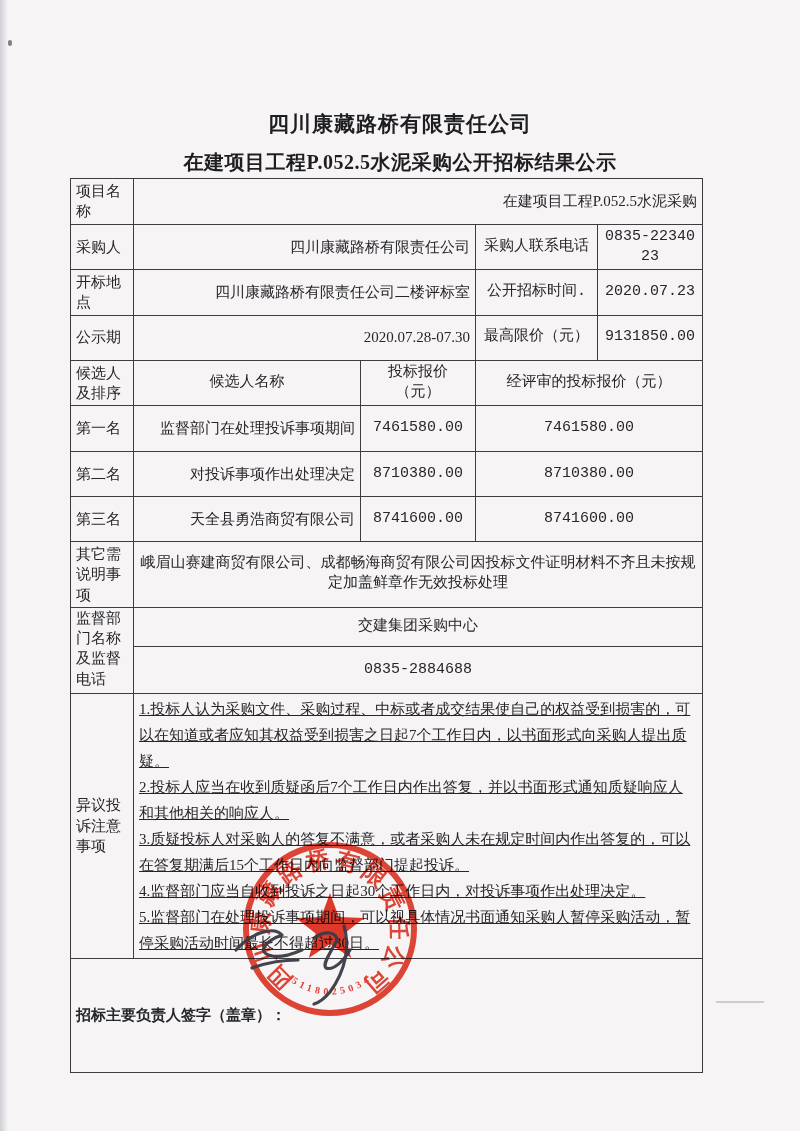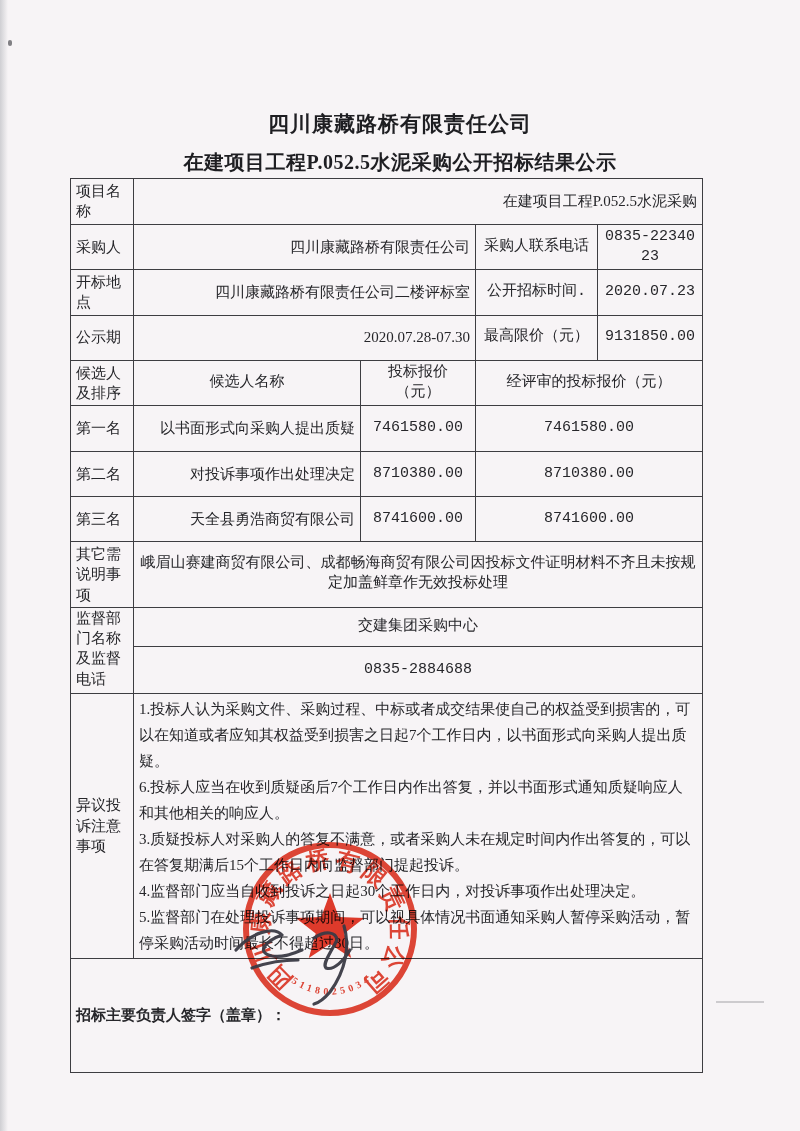--- a/index.html
+++ b/index.html
@@ -36,21 +36,21 @@
   td.c{text-align:center;font-family:Liberation Mono, monospace;}
   td.l{text-align:right;}
   .r1 td{height:36px}
   .r2 td,.r3 td,.r4 td,.r5 td,.r7 td,.r8 td,.r11 td{height:40px}
   .r6 td{height:41px}
   .r9 td{height:54px}
   .r10 td{height:33px}
   .r12 td{height:226px}
   .r13 td{height:109px}
   td.objection{vertical-align:middle;padding:8px 6px 10px 6px;}
-  .obj-line{font-size:15px;line-height:26px;text-align:left;}
+  .obj-line{font-size:15px;line-height:26px;text-align:left;text-decoration:underline;}
   td.sign{vertical-align:top;padding-top:9px;font-weight:bold;}
   .seal{position:absolute;left:235px;top:834px;width:190px;height:190px;
         mix-blend-mode:multiply;opacity:.93;}
   .signature{position:absolute;left:222px;top:908px;width:175px;height:105px;opacity:.95;}
   .table-bleed{position:absolute;left:716px;top:1001px;width:48px;height:2px;background:#9a9a9e;opacity:.45;}
 </style>
 </head>
 <body>
 
 <div class="edge-left"></div>
@@ -91,21 +91,21 @@
       <td class="c">9131850.00</td>
     </tr>
     <tr class="r5">
       <td class="lbl">候选人及排序</td>
       <td class="c">候选人名称</td>
       <td class="c">投标报价（元）</td>
       <td class="c" colspan="2">经评审的投标报价（元）</td>
     </tr>
     <tr class="r6">
       <td class="lbl">第一名</td>
-      <td class="l">以书面形式向采购人提出质疑</td>
+      <td class="l">监督部门在处理投诉事项期间</td>
       <td class="c">7461580.00</td>
       <td class="c" colspan="2">7461580.00</td>
     </tr>
     <tr class="r7">
       <td class="lbl">第二名</td>
       <td class="l">对投诉事项作出处理决定</td>
       <td class="c">8710380.00</td>
       <td class="c" colspan="2">8710380.00</td>
     </tr>
     <tr class="r8">
@@ -122,21 +122,21 @@
       <td class="lbl c" rowspan="2" style="text-align:left">监督部门名称及监督电话</td>
       <td class="c" colspan="4">交建集团采购中心</td>
     </tr>
     <tr class="r11">
       <td class="c" colspan="4">0835-2884688</td>
     </tr>
     <tr class="r12">
       <td class="lbl">异议投诉注意事项</td>
       <td class="objection" colspan="4">
         <div class="obj-line">1.投标人认为采购文件、采购过程、中标或者成交结果使自己的权益受到损害的，可以在知道或者应知其权益受到损害之日起7个工作日内，以书面形式向采购人提出质疑。</div>
-        <div class="obj-line">6.投标人应当在收到质疑函后7个工作日内作出答复，并以书面形式通知质疑响应人和其他相关的响应人。</div>
+        <div class="obj-line">2.投标人应当在收到质疑函后7个工作日内作出答复，并以书面形式通知质疑响应人和其他相关的响应人。</div>
         <div class="obj-line">3.质疑投标人对采购人的答复不满意，或者采购人未在规定时间内作出答复的，可以在答复期满后15个工作日内向监督部门提起投诉。</div>
         <div class="obj-line">4.监督部门应当自收到投诉之日起30个工作日内，对投诉事项作出处理决定。</div>
         <div class="obj-line">5.监督部门在处理投诉事项期间，可以视具体情况书面通知采购人暂停采购活动，暂停采购活动时间最长不得超过30日。</div>
       </td>
     </tr>
     <tr class="r13">
       <td class="sign" colspan="5">
         <span>招标主要负责人签字（盖章）：</span>
       </td>
     </tr>

